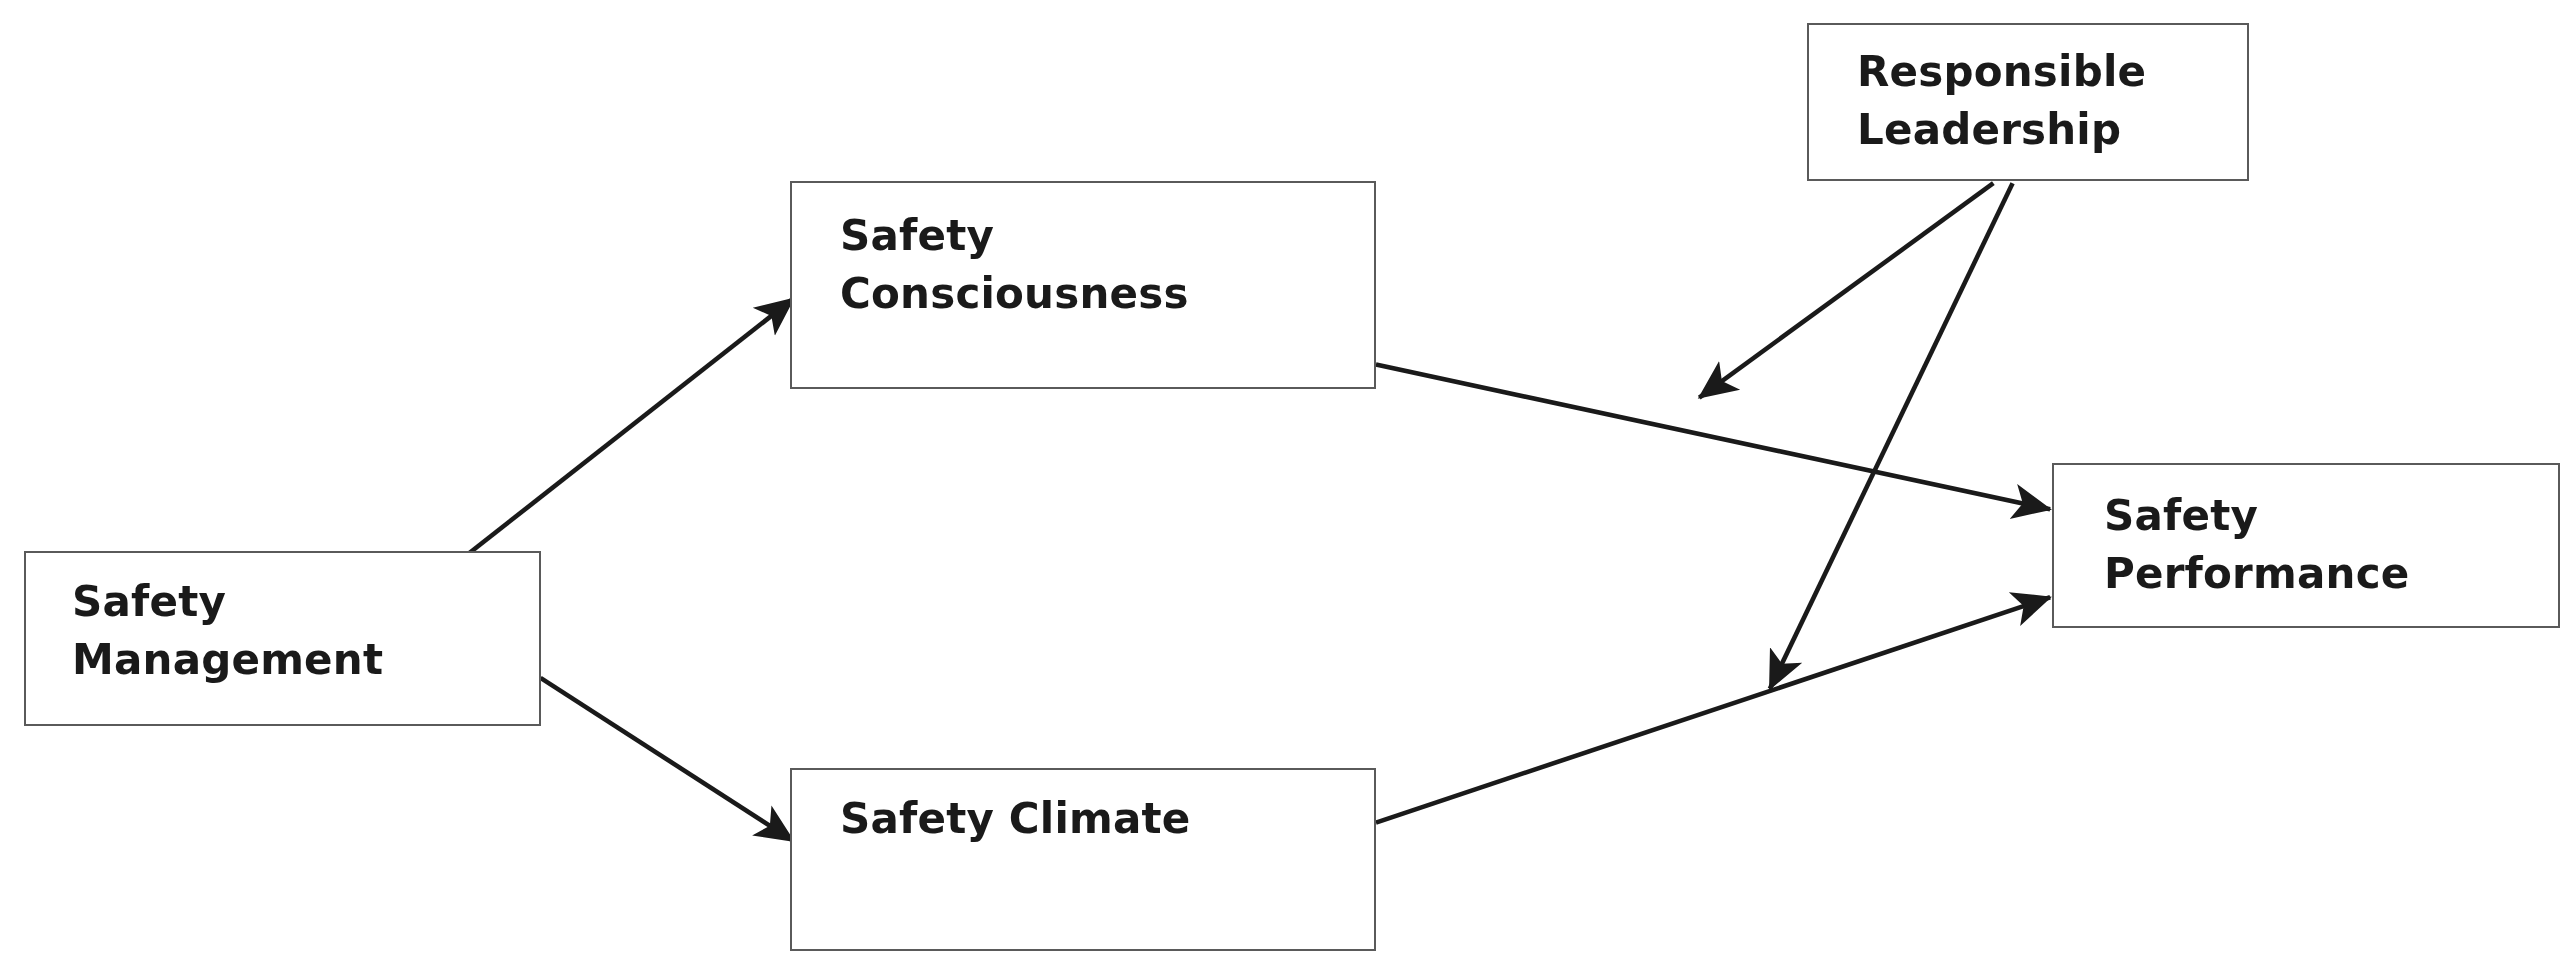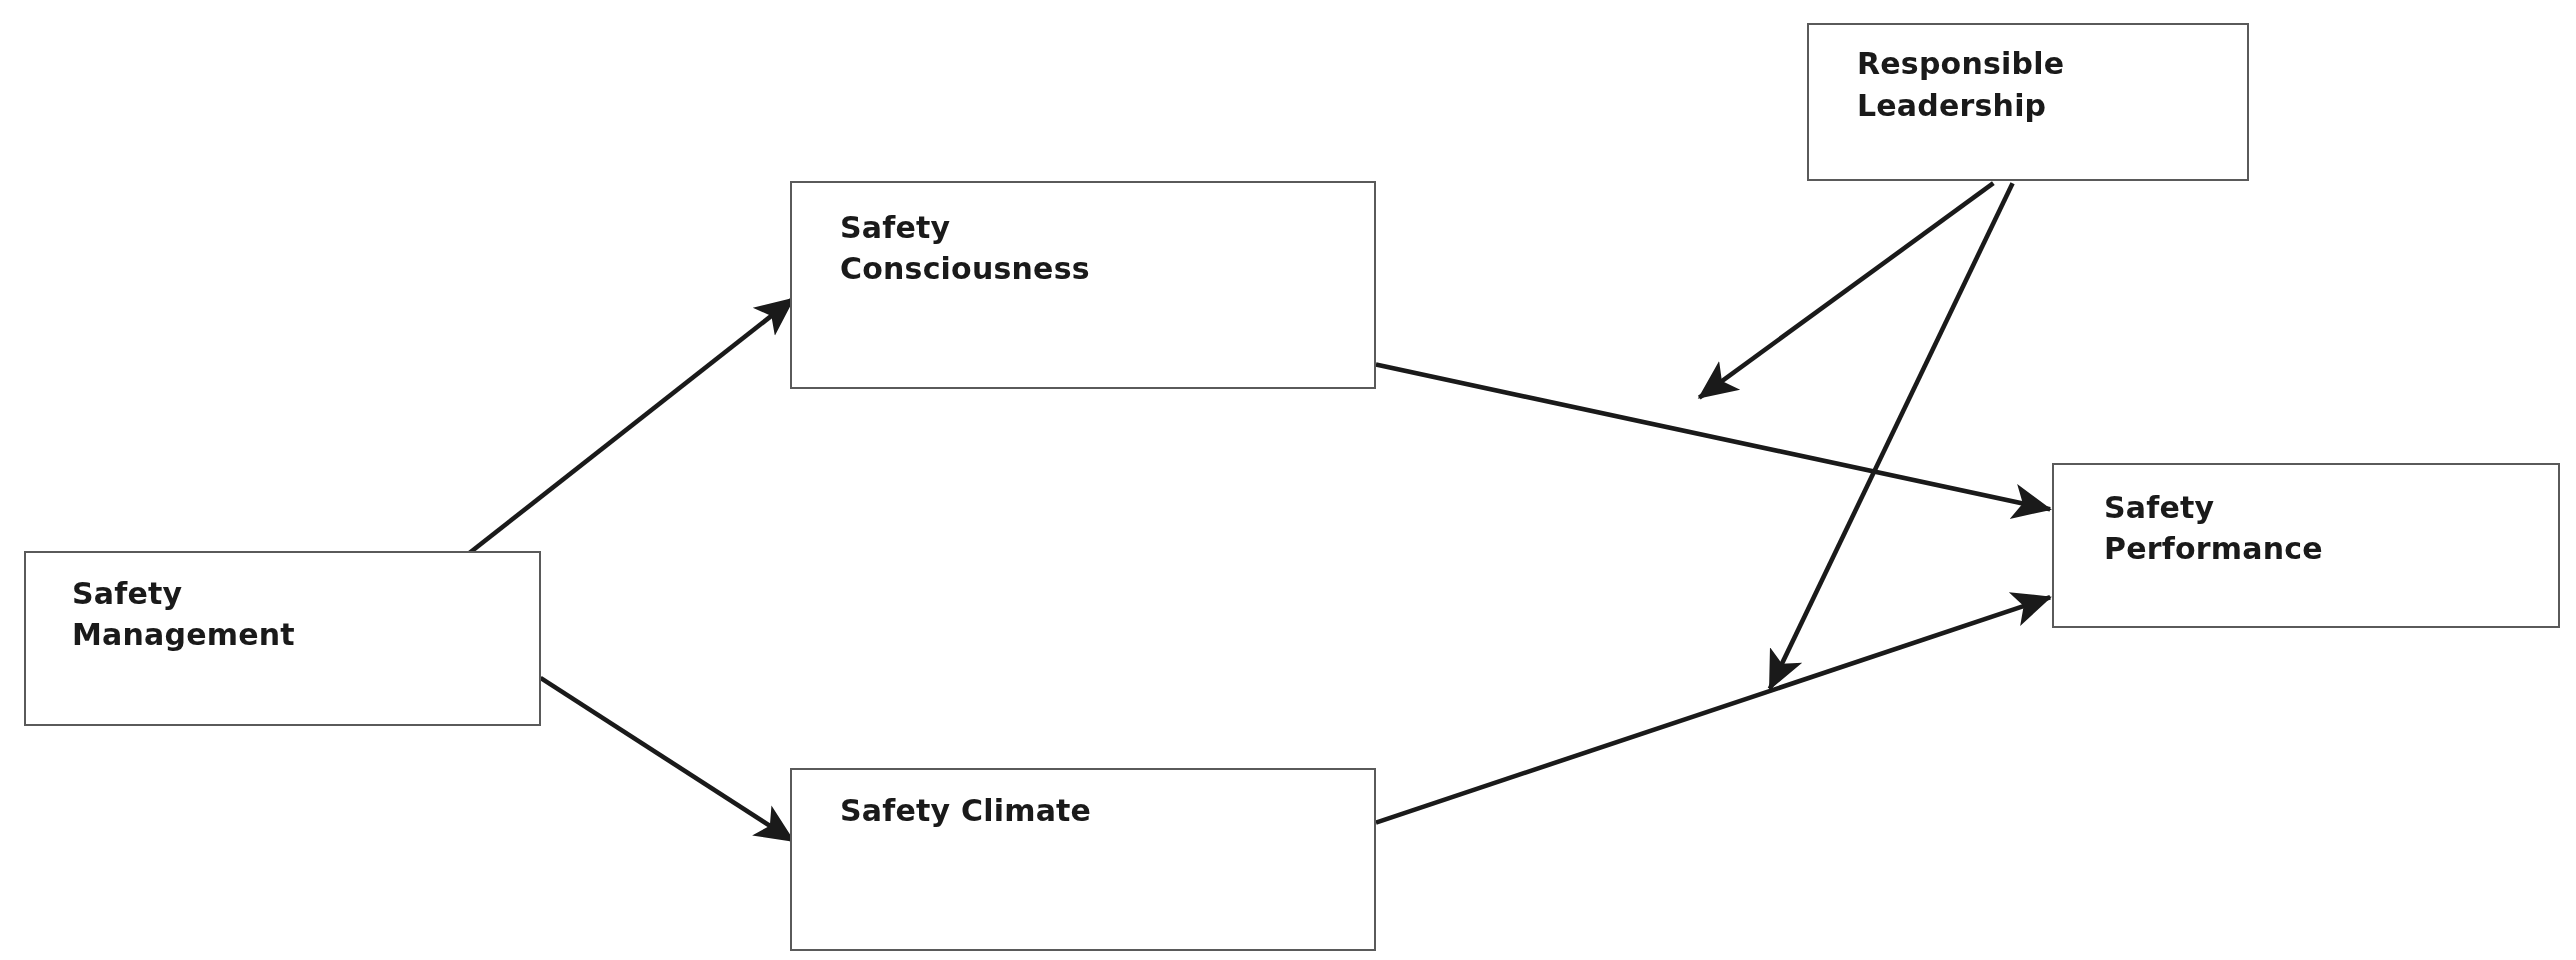--- a/index.html
+++ b/index.html
@@ -32,21 +32,21 @@
     background: #ffffff;
     border: 2.7px solid #5a5a5a;
     z-index: 5;
   }
   .node-label {
     position: absolute;
     left: 51px;
     top: 24px;
     right: 10px;
     font-weight: bold;
-    font-size: 30px;
+    font-size: 42px;
     line-height: 1.38;
     color: #1a1a1a;
     letter-spacing: 0.2px;
     white-space: pre-line;
   }
   
   #node-safety-management  { left: 24px;   top: 551px; width: 517px; height: 175px; }
   #node-safety-consciousness { left: 790px; top: 181px; width: 586px; height: 208px; }
   #node-safety-climate     { left: 790px;  top: 768px; width: 586px; height: 183px; }
   #node-responsible-leadership { left: 1807px; top: 23px; width: 442px; height: 158px; }

